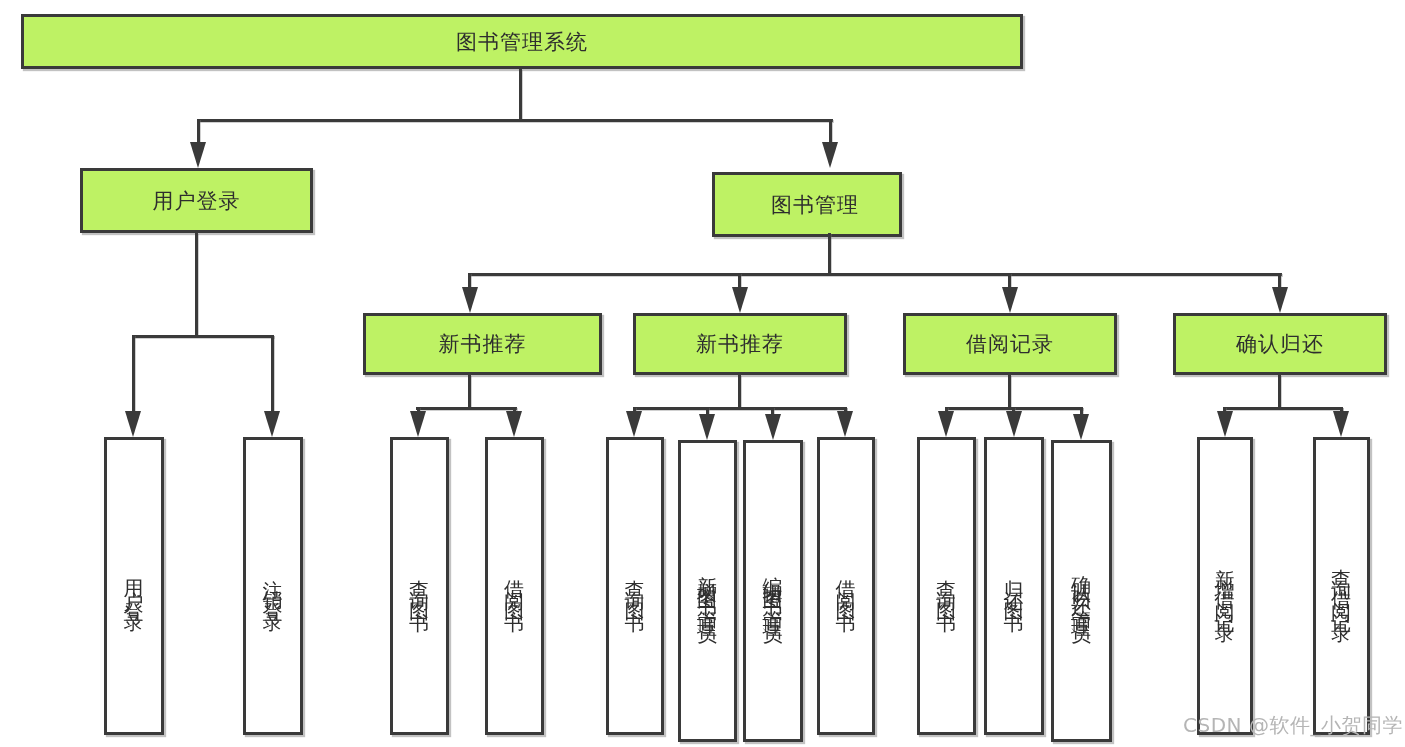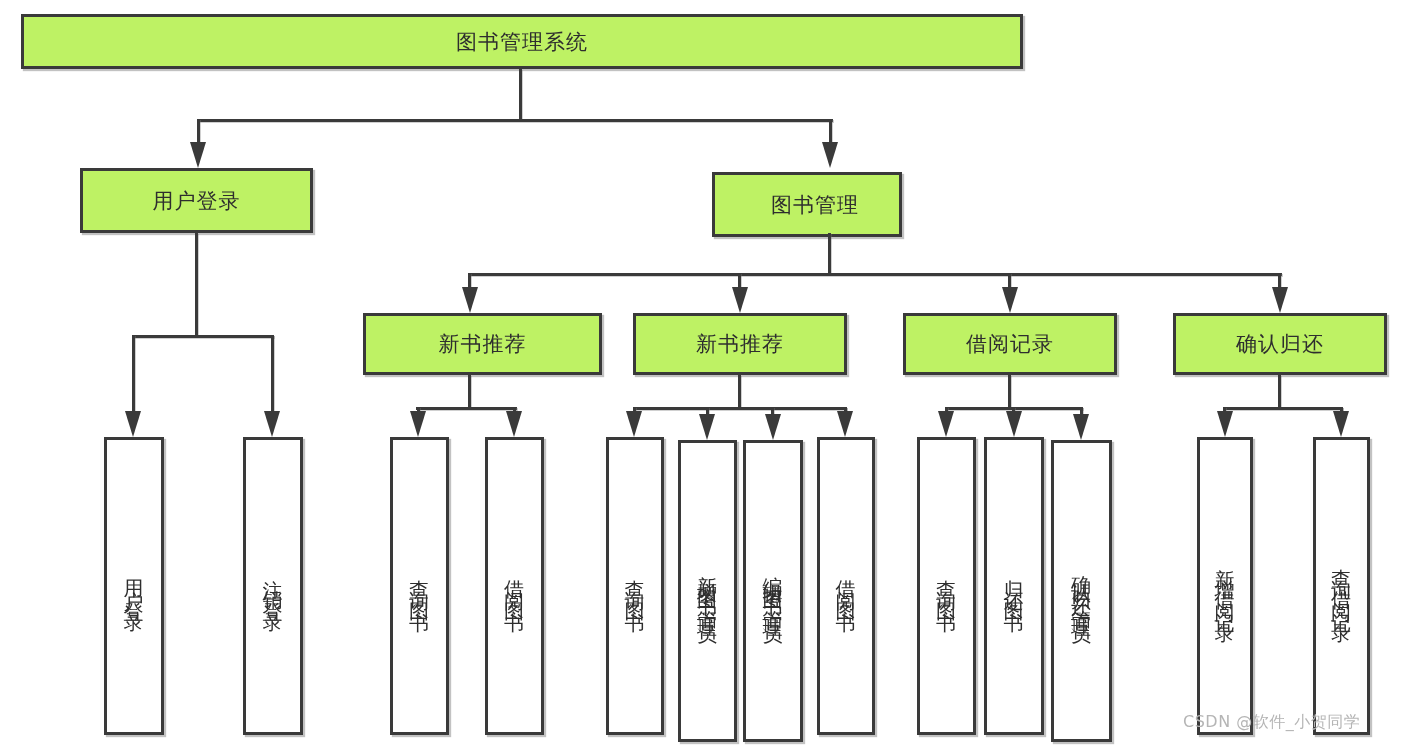--- a/index.html
+++ b/index.html
@@ -20,21 +20,21 @@
   .vbox span{writing-mode:vertical-rl;text-orientation:mixed;letter-spacing:11px;line-height:1;}
   .vbox.dense span{letter-spacing:7px;}
   .vline{position:absolute;width:3px;background:#3a3a3a;box-shadow:1px 1px 0 rgba(120,120,120,.35);}
   .hline{position:absolute;height:3px;background:#3a3a3a;box-shadow:1px 1px 0 rgba(120,120,120,.35);}
   .arr{
     position:absolute;width:0;height:0;
     border-left:8px solid transparent;border-right:8px solid transparent;
     border-top:26px solid #3a3a3a;
   }
   .watermark{
-    position:absolute;left:1183px;top:712px;font-size:16px;color:#b5b5b5;
+    position:absolute;left:1183px;top:712px;font-size:20px;color:#b5b5b5;
     white-space:nowrap;z-index:9;letter-spacing:0.5px;
   }
 </style>
 </head>
 <body>
 
 <div class="canvas">
 
   <div class="box" style="left:21px;top:14px;width:1002px;height:55px;">图书管理系统</div>
 

